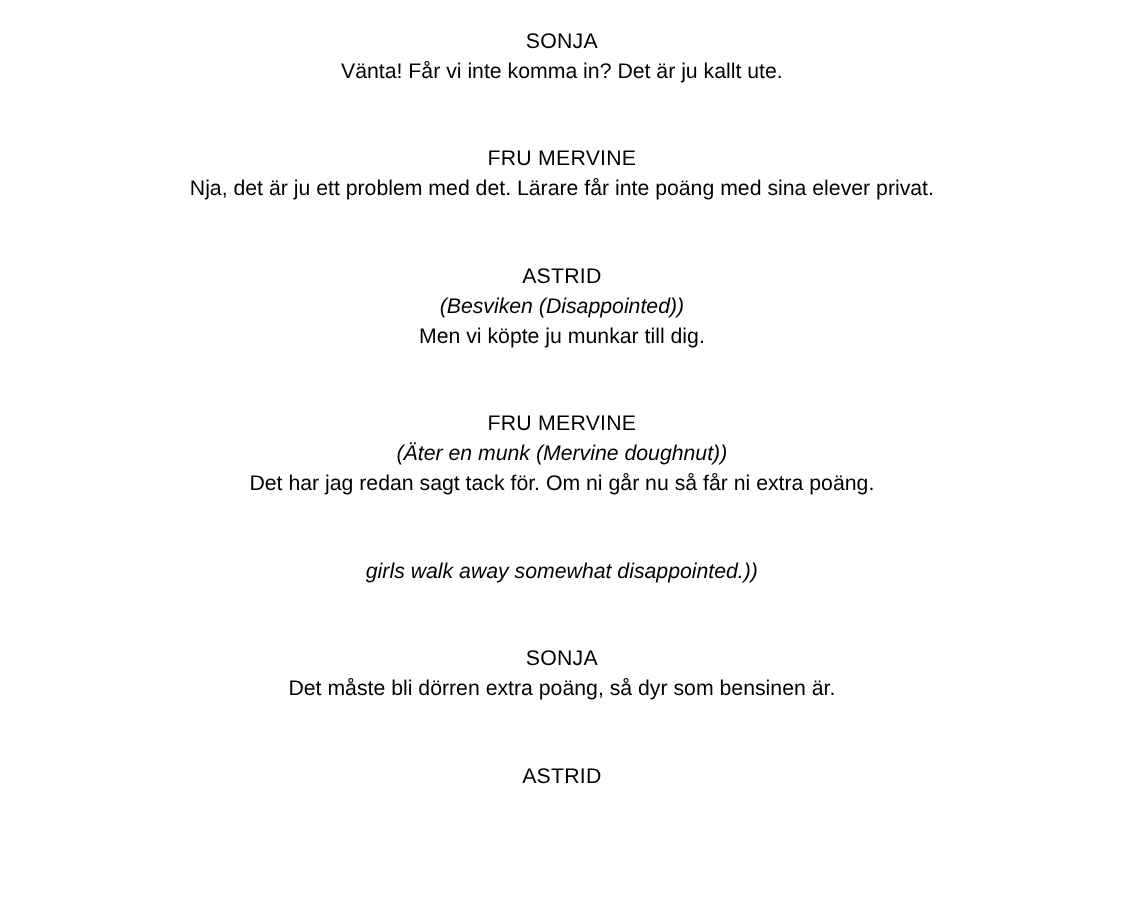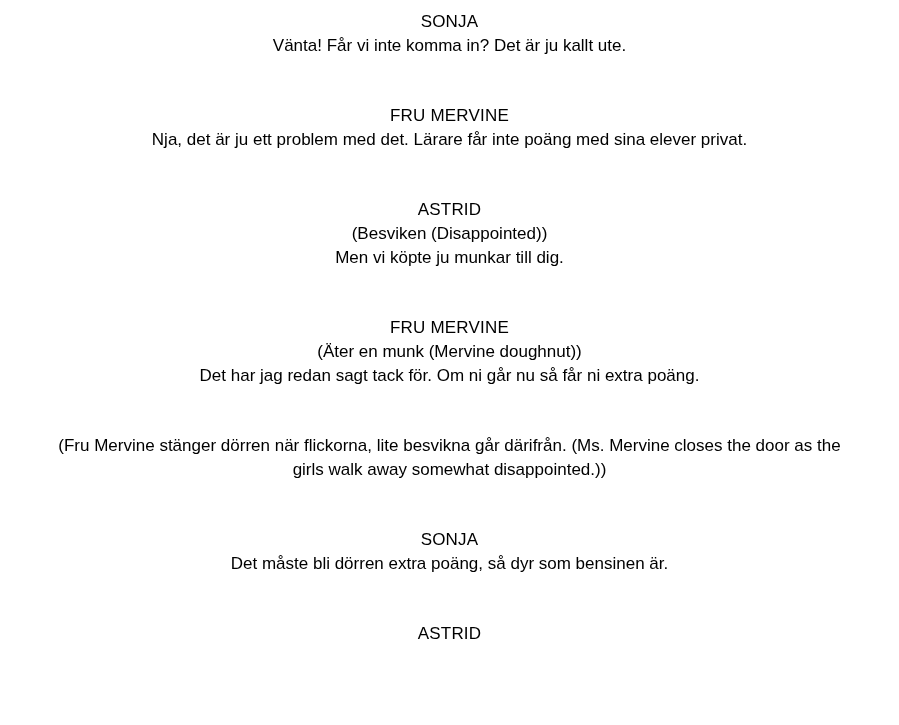--- a/index.html
+++ b/index.html
@@ -10,34 +10,35 @@
   .page {
     width: 899px;
     height: 725px;
     box-sizing: border-box;
     background: #ffffff;
     color: #000000;
     font-family: "Liberation Sans", sans-serif;
     font-size: 17px;
     line-height: 24px;
     text-align: center;
-    padding-top: 10px;
+    padding-top: 21px;
     overflow: hidden;
   }
   .block {
     margin: 0 0 46px 0;
   }
   .block:last-child {
     margin-bottom: 0;
   }
   .character-name {
     letter-spacing: 0.2px;
   }
   .parenthetical,
   .action-line {
+    font-style: italic;
   }
 </style>
 </head>
 <body>
 
 <div class="page">
 
   <div class="block">
     <div class="character-name">SONJA</div>
     <div class="dialogue-line">Vänta! Får vi inte komma in? Det är ju kallt ute.</div>
@@ -54,21 +55,20 @@
     <div class="dialogue-line">Men vi köpte ju munkar till dig.</div>
   </div>
 
   <div class="block">
     <div class="character-name">FRU MERVINE</div>
     <div class="parenthetical">(Äter en munk (Mervine doughnut))</div>
     <div class="dialogue-line">Det har jag redan sagt tack för. Om ni går nu så får ni extra poäng.</div>
   </div>
 
   <div class="block">
-    <div class="action-line">(Fru Mervine stänger dörren när flickorna, lite besvikna går därifrån. (Ms. Mervine closes the door as the</div>
     <div class="action-line">girls walk away somewhat disappointed.))</div>
   </div>
 
   <div class="block">
     <div class="character-name">SONJA</div>
     <div class="dialogue-line">Det måste bli dörren extra poäng, så dyr som bensinen är.</div>
   </div>
 
   <div class="block">
     <div class="character-name">ASTRID</div>

